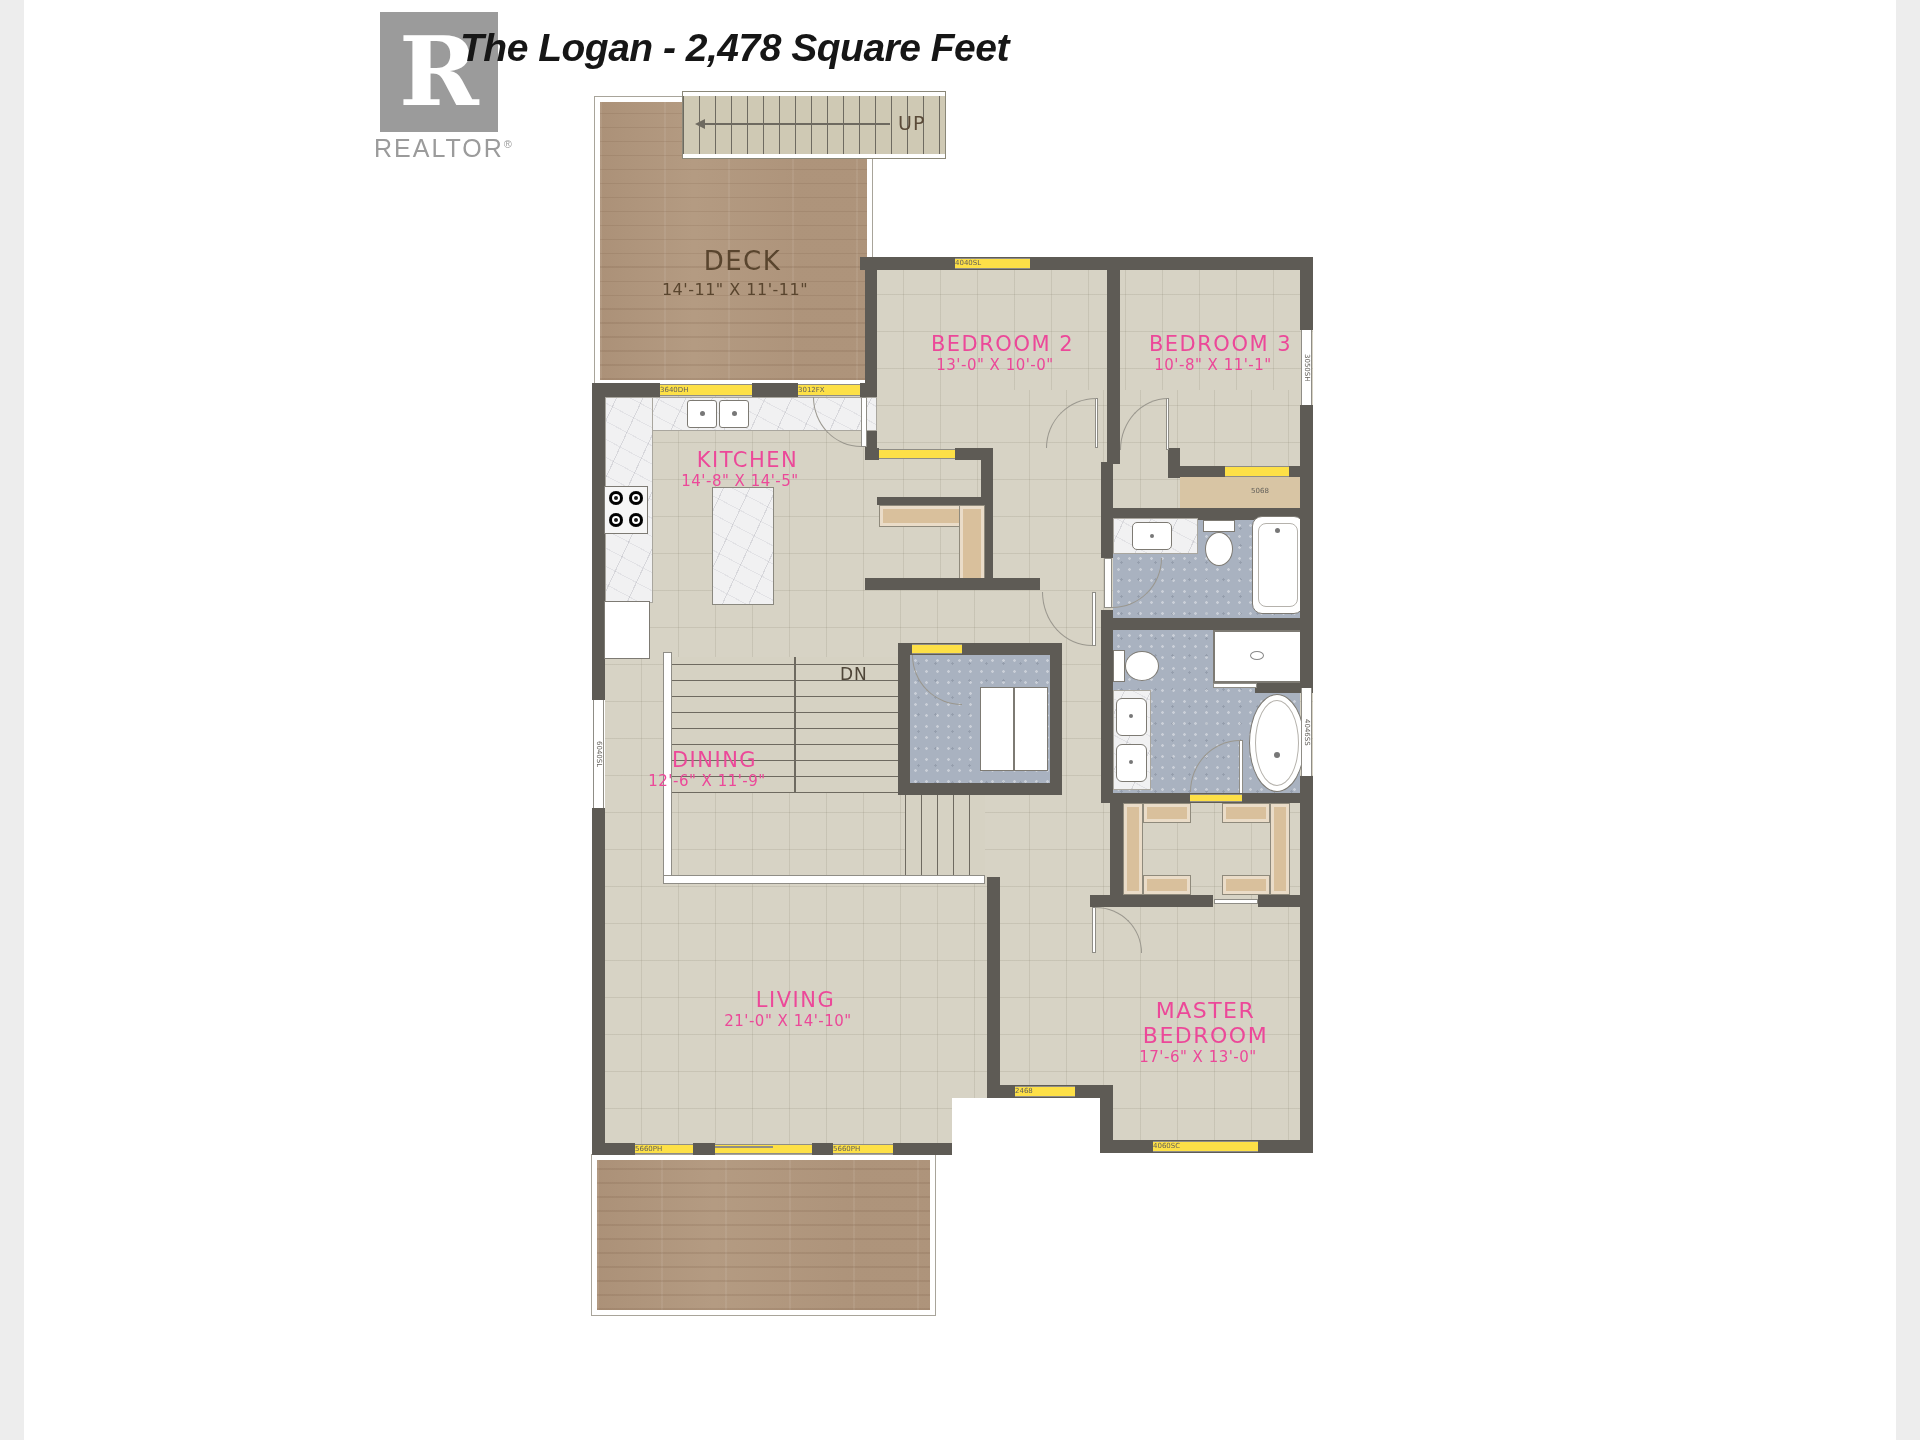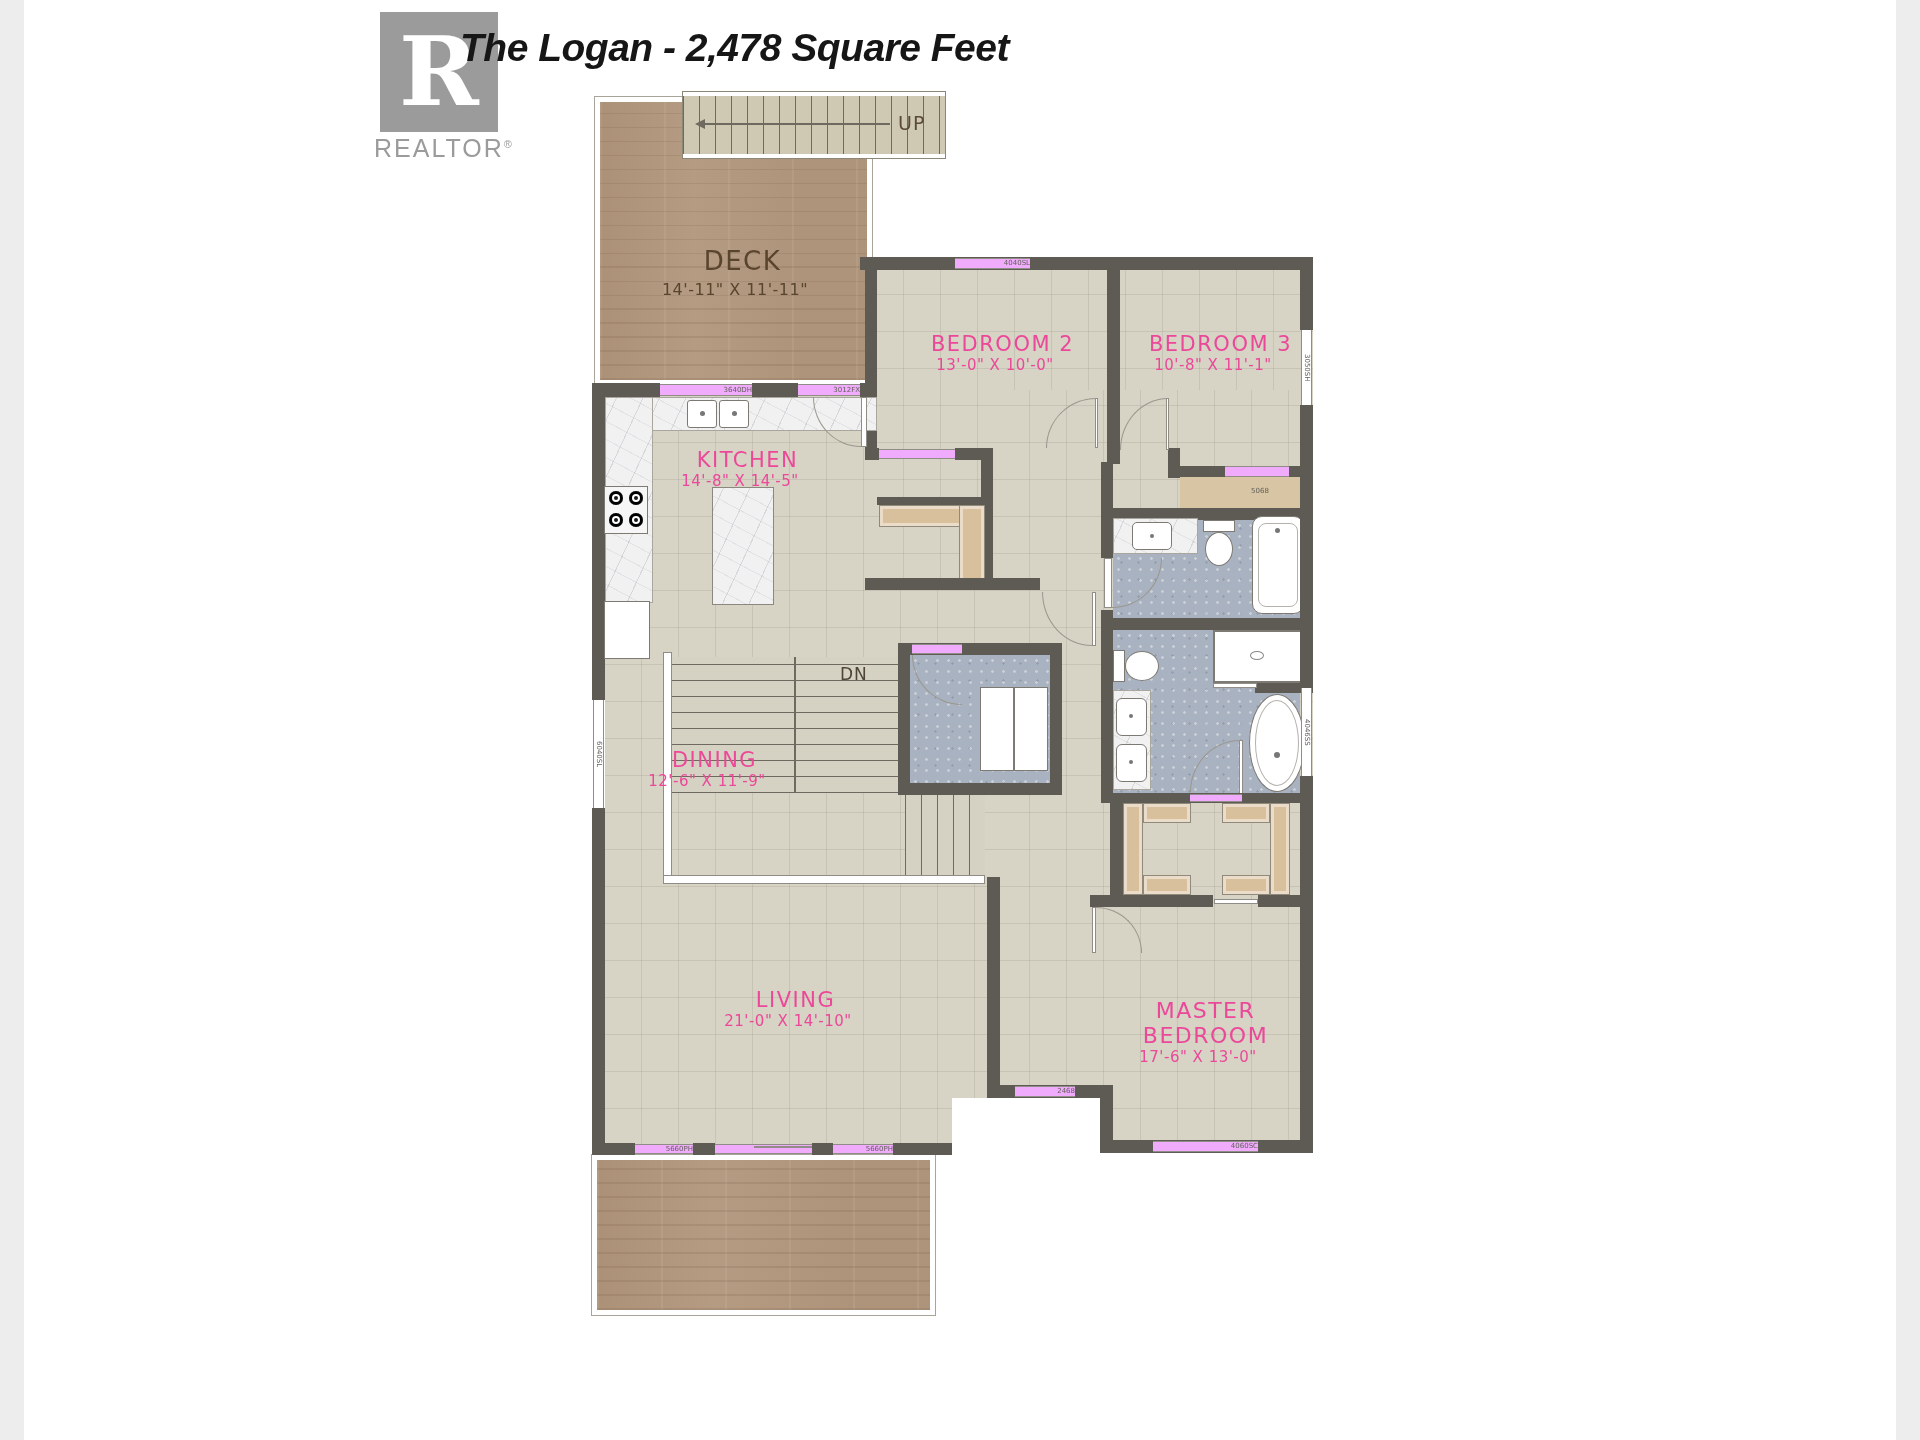--- a/index.html
+++ b/index.html
@@ -20,22 +20,22 @@
      radial-gradient(rgba(255,255,255,.38) 1px,transparent 1.6px),
      radial-gradient(rgba(60,70,90,.18) 1px,transparent 1.4px);
      background-size:11px 11px,17px 17px;}
   .marble{position:absolute;background-color:#f1f1f2;border:1px solid #a9a69e;box-sizing:border-box;
      background-image:
      repeating-linear-gradient(115deg,transparent 0 9px,rgba(150,150,162,.28) 9px 10px,transparent 10px 24px),
      repeating-linear-gradient(28deg,transparent 0 15px,rgba(168,168,180,.20) 15px 16px);}
   .shelf{position:absolute;background:#d9c09c;border:1px solid #8f8a7c;box-sizing:border-box;
      box-shadow:inset 0 0 0 3px rgba(255,255,255,.45);}
   .wall{position:absolute;background:#5e5b55;}
-  .win{position:absolute;background:#f0abfc;border-top:1px solid #8f8d86;border-bottom:1px solid #8f8d86;
-     box-sizing:border-box;display:flex;align-items:center;justify-content:flex-end;
+  .win{position:absolute;background:#fde047;border-top:1px solid #8f8d86;border-bottom:1px solid #8f8d86;
+     box-sizing:border-box;display:flex;align-items:center;justify-content:flex-start;
      font-size:7px;color:#63605a;letter-spacing:0;line-height:1;overflow:hidden;}
   .winv{position:absolute;background:#fff;border-left:1px solid #8f8d86;border-right:1px solid #8f8d86;
      box-sizing:border-box;display:flex;align-items:center;justify-content:center;
      font-size:7px;color:#63605a;writing-mode:vertical-rl;line-height:1;overflow:hidden;}
   .fix{position:absolute;background:#fff;border:1.5px solid #7d7a73;box-sizing:border-box;}
   .leaf{position:absolute;background:#fff;border:1px solid #8f8d86;box-sizing:border-box;}
   .arc{position:absolute;box-sizing:border-box;border:0 solid #9a978e;}
   .treadh{position:absolute;background-color:#d6d2c3;background-image:
      repeating-linear-gradient(0deg,#6e6a60 0 1.5px,transparent 1.5px 16px);}
   .treadv{position:absolute;background-color:#d6d2c3;background-image:

